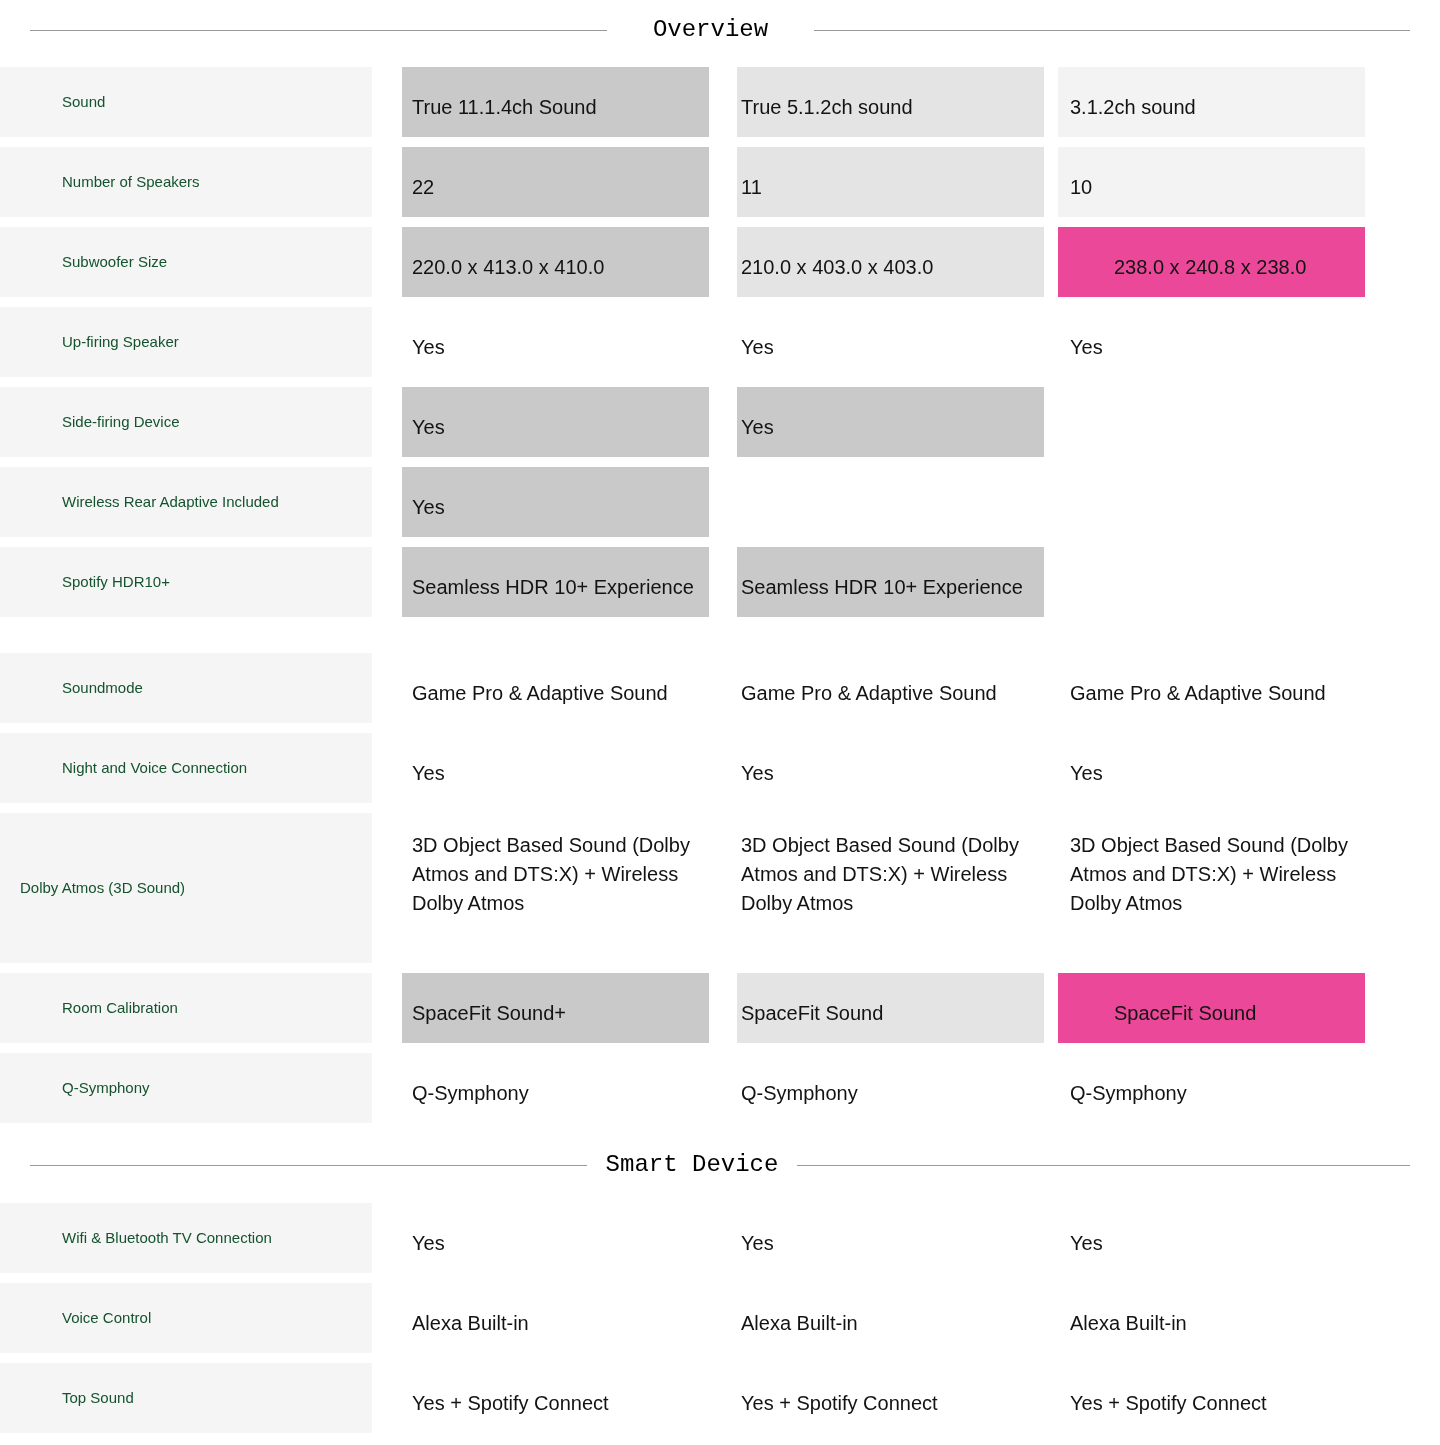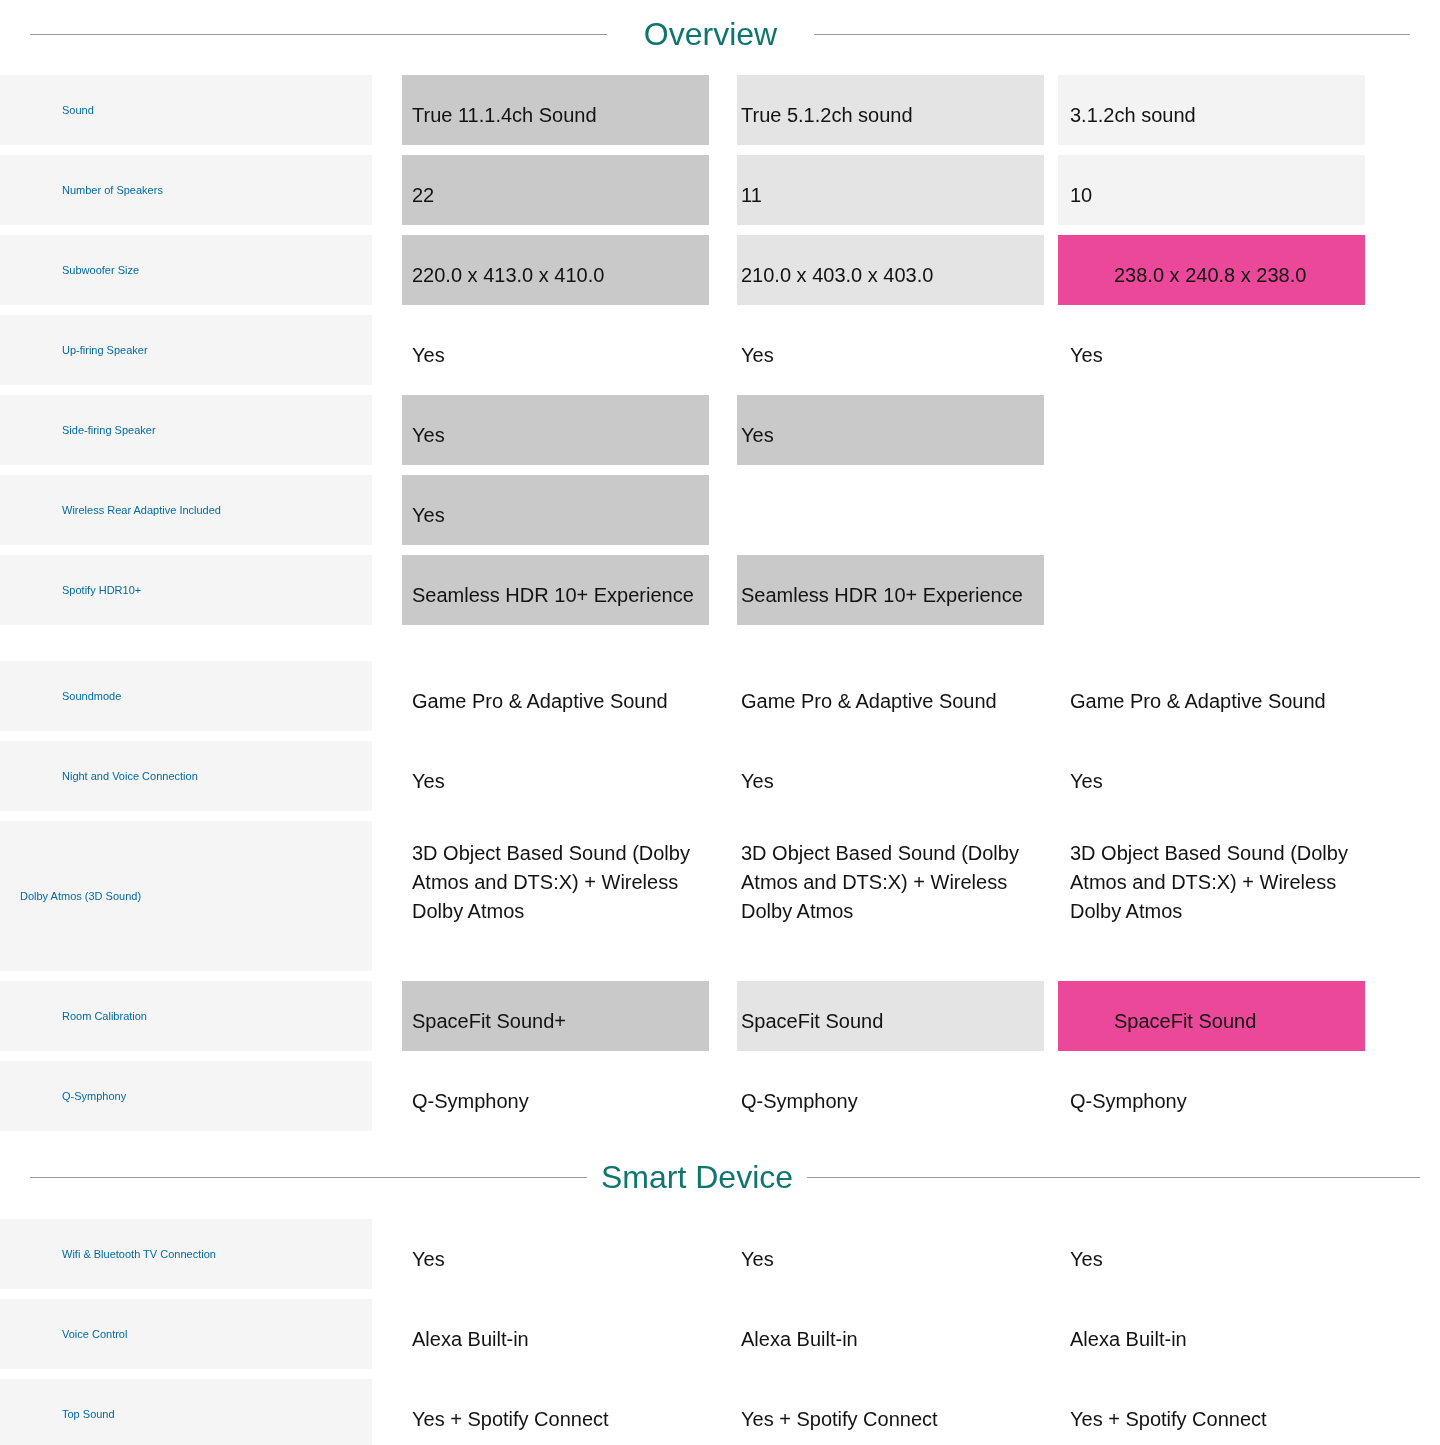--- a/index.html
+++ b/index.html
@@ -36,26 +36,27 @@
 
   .section-head.audio .rule.left  { width: 540px; }
   .section-head.audio .rule.right { width: 629px; }
 
   .section-head.smart .rule.left  { width: 557px; }
   .section-head.smart .rule.right { width: 613px; }
 
   .section-title {
     flex: 1 1 auto;
     text-align: center;
-    font-size: 32px;
+    font-size: 24px;
     font-weight: 400;
-    color: #0f766e;
+    color: #000000;
     line-height: 1;
     white-space: nowrap;
     padding: 0 14px;
+    font-family: Liberation Mono, monospace;
   }
 
   
   .rows { width: 1440px; }
 
   .row {
     position: relative;
     width: 1440px;
     height: 80px;
   }
@@ -69,22 +70,22 @@
     width: 372px;
     height: 70px;
     background: #f5f5f5;
     display: flex;
     align-items: center;
     padding-left: 62px;
   }
   .row.tall .label-cell { height: 150px; padding-left: 20px; }
 
   .label-text {
-    font-size: 11px;
-    color: #0369a1;
+    font-size: 15px;
+    color: #14532d;
     line-height: 1.3;
   }
 
   
   .val-cell {
     position: absolute;
     top: 0;
     height: 70px;
     display: block;
     padding-top: 26px;
@@ -196,21 +197,21 @@
       <div class="val-cell c2 bg-none indent-xs">
         <span class="val-text">Yes</span>
       </div>
       <div class="val-cell c3 bg-none">
         <span class="val-text">Yes</span>
       </div>
     </div>
 
     <div class="row">
       <div class="label-cell">
-        <span class="label-text">Side-firing Speaker</span>
+        <span class="label-text">Side-firing Device</span>
       </div>
       <div class="val-cell c1 bg-dark">
         <span class="val-text">Yes</span>
       </div>
       <div class="val-cell c2 bg-dark indent-xs">
         <span class="val-text">Yes</span>
       </div>
       <div class="val-cell c3 bg-none">
         <span class="val-text"></span>
       </div>

